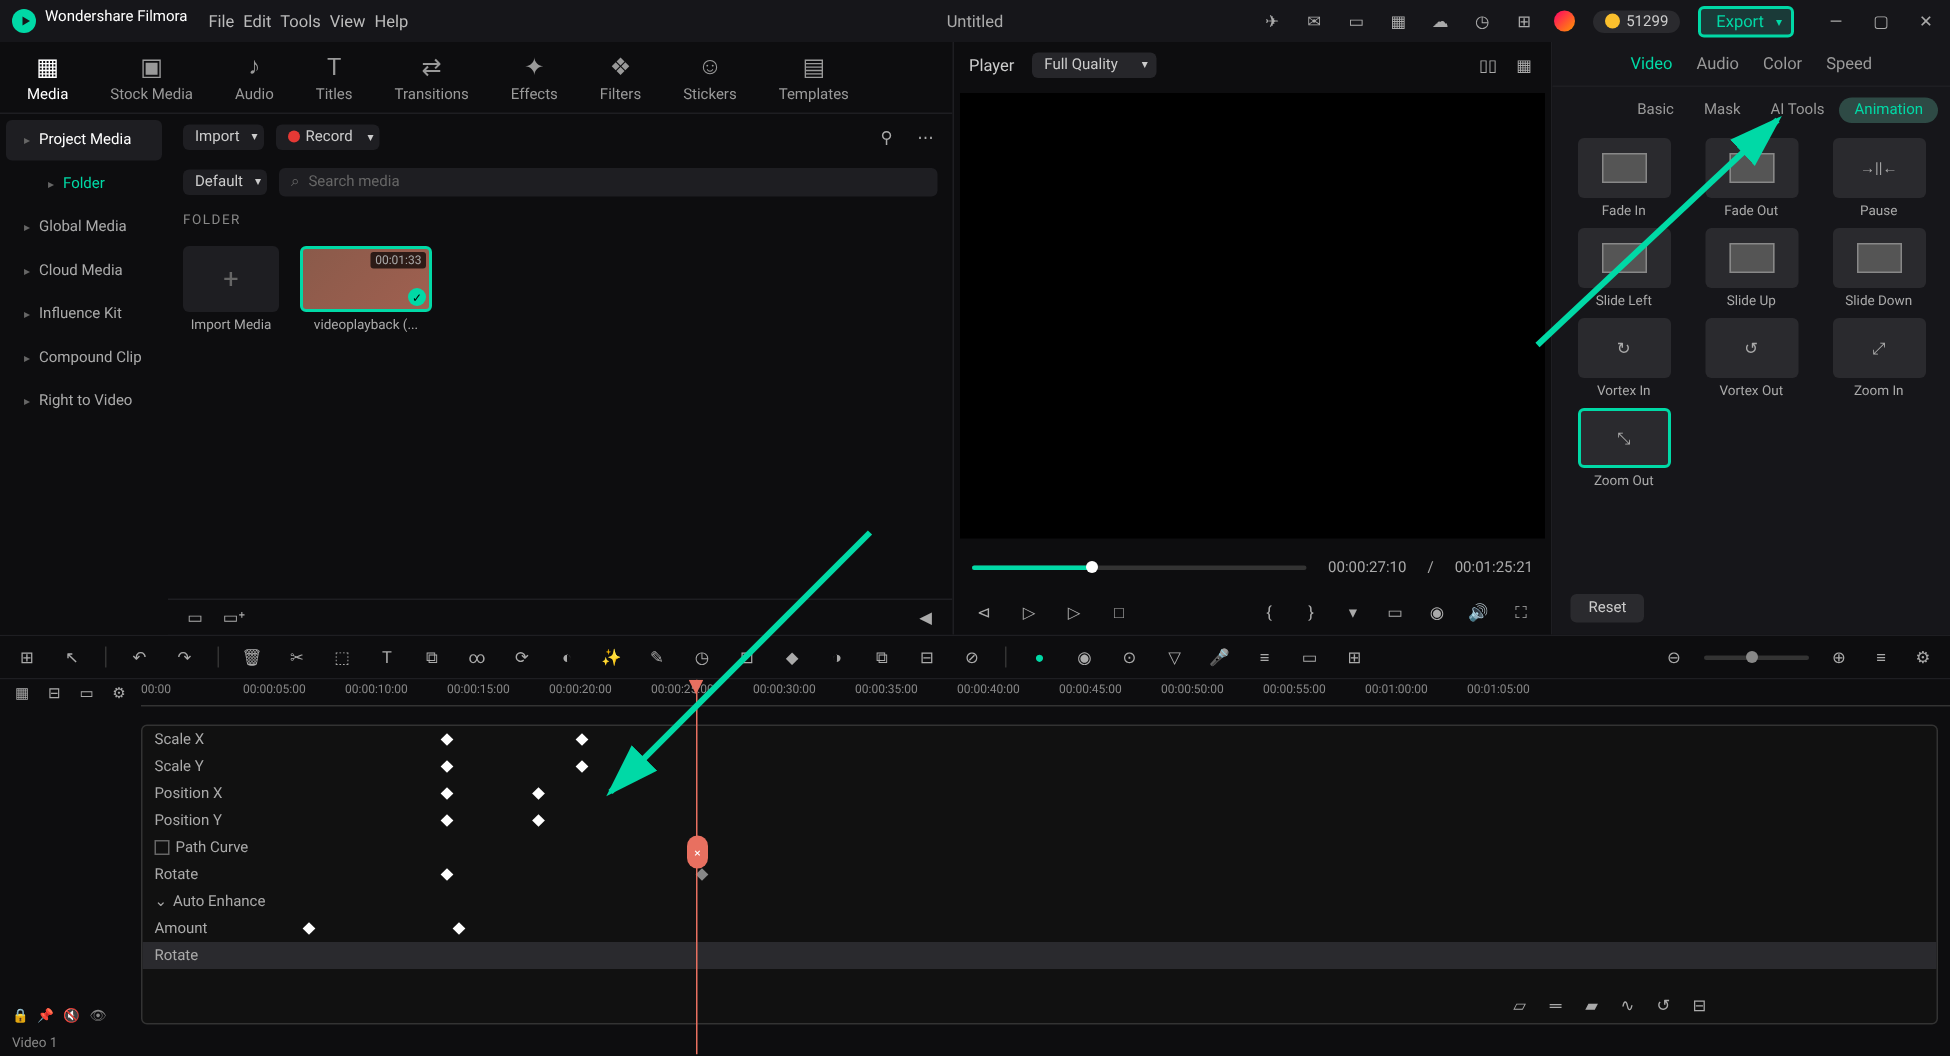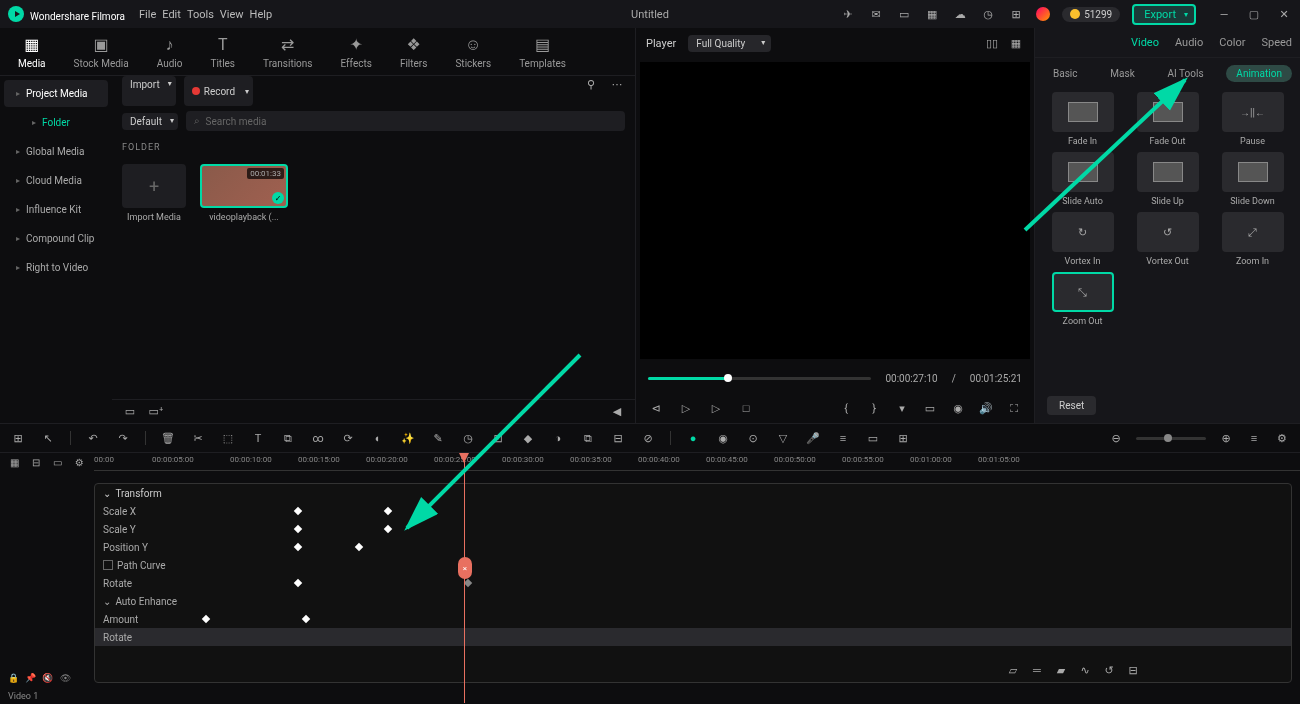--- a/index.html
+++ b/index.html
@@ -1,18 +1,18 @@
 <!DOCTYPE html>
 <html><head>
 <meta charset="utf-8">
 <style>
 *{margin:0;padding:0;box-sizing:border-box;font-family:-apple-system,BlinkMacSystemFont,"Segoe UI",Roboto,sans-serif;user-select:none}
 body{background:#0d0d0f;color:#ccc;font-size:11px;width:1300px;height:704px;overflow:hidden;position:relative}
 .titlebar{height:28px;background:#16161a;display:flex;align-items:center;padding:0 8px;gap:14px}
-.logo{display:flex;align-items:flex-end;gap:6px;color:#fff;font-size:10px}
+.logo{display:flex;align-items:flex-start;gap:6px;color:#fff;font-size:10px}
 .logo-icon{width:16px;height:16px;background:#00d9a6;border-radius:50%;display:flex;align-items:center;justify-content:center}
 .logo-icon::after{content:"";width:0;height:0;border-left:5px solid #16161a;border-top:3px solid transparent;border-bottom:3px solid transparent;margin-left:2px}
 .menubar{display:flex;gap:6px;font-size:11px;color:#bbb}
 .menubar span{cursor:pointer}
 .title-center{position:absolute;left:50%;transform:translateX(-50%);color:#aaa;font-size:11px}
 .title-right{position:absolute;right:8px;display:flex;align-items:center;gap:12px}
 .icon-btn{width:16px;height:16px;display:flex;align-items:center;justify-content:center;color:#aaa;cursor:pointer}
 .credits{display:flex;align-items:center;gap:4px;background:#2a2a2e;padding:2px 8px;border-radius:10px;font-size:10px}
 .credits-dot{width:10px;height:10px;background:#fbc02d;border-radius:50%}
 .export-btn{background:#1a3a38;border:2px solid #00d9a6;color:#00d9a6;padding:2px 18px 2px 10px;border-radius:4px;display:flex;align-items:center;gap:6px;font-size:11px;cursor:pointer;position:relative}
@@ -24,21 +24,21 @@
 .tool-tab{display:flex;flex-direction:column;align-items:center;gap:4px;color:#999;font-size:10px;cursor:pointer}
 .tool-tab.active{color:#fff}
 .tool-tab-icon{font-size:16px}
 .media-body{flex:1;display:flex}
 .media-sidebar{width:112px;background:#0d0d0f;padding:4px}
 .ms-item{padding:8px 12px;font-size:10px;color:#aaa;cursor:pointer;display:flex;align-items:center;gap:6px;border-radius:4px;margin-bottom:2px}
 .ms-item.active{background:#1e1e22;color:#fff}
 .ms-item.accent{color:#00d9a6}
 .ms-item::before{content:"▸";font-size:8px;color:#666}
 .media-main{flex:1;display:flex;flex-direction:column}
-.media-toolbar{height:30px;display:flex;padding:0 10px;gap:8px}
+.media-toolbar{height:30px;display:flex;align-items:center;padding:0 10px;gap:8px}
 .dropdown{padding:3px 16px 3px 8px;background:#1e1e22;border-radius:4px;font-size:10px;color:#ccc;cursor:pointer;position:relative}
 .dropdown::after{content:"▾";position:absolute;right:4px;font-size:8px}
 .record-btn{background:#1e1e22;padding:3px 18px 3px 8px;border-radius:4px;display:flex;align-items:center;gap:4px;font-size:10px;position:relative}
 .record-btn::before{content:"";width:8px;height:8px;background:#e53935;border-radius:50%}
 .record-btn::after{content:"▾";position:absolute;right:4px;font-size:8px}
 .media-toolbar-r{margin-left:auto;display:flex;gap:10px}
 .search-row{height:30px;display:flex;align-items:center;padding:0 10px;gap:8px}
 .search-box{flex:1;background:#1e1e22;border-radius:4px;padding:4px 8px;display:flex;align-items:center;gap:6px;color:#666;font-size:10px}
 .folder-label{padding:6px 10px;font-size:9px;color:#888;letter-spacing:1px}
 .media-grid{padding:6px 10px;display:flex;gap:14px}
@@ -55,24 +55,24 @@
 .player-header-r{margin-left:auto;display:flex;gap:8px}
 .viewport{flex:1;background:#000;margin:4px}
 .vp-timeline{height:30px;display:flex;align-items:center;padding:0 12px;gap:14px}
 .vp-track{flex:1;height:3px;background:#333;border-radius:2px;position:relative}
 .vp-track-fill{position:absolute;left:0;top:0;height:100%;width:36%;background:#00d9a6;border-radius:2px}
 .vp-track-fill::after{content:"";position:absolute;right:-4px;top:-3px;width:8px;height:8px;background:#fff;border-radius:50%}
 .vp-time{font-size:10px;color:#aaa}
 .vp-controls{height:30px;display:flex;align-items:center;padding:0 12px;gap:14px}
 .vp-controls-r{margin-left:auto;display:flex;gap:12px}
 .right-panel{flex:1;background:#16161a;display:flex;flex-direction:column}
-.rp-tabs{height:30px;display:flex;align-items:center;justify-content:flex-end;border-bottom:1px solid #1e1e22;font-size:11px}
+.rp-tabs{height:30px;display:flex;align-items:center;justify-content:center;border-bottom:1px solid #1e1e22;font-size:11px}
 .rp-tab{color:#999;cursor:pointer;padding:4px 8px}
 .rp-tab.active{color:#00d9a6}
-.rp-subtabs{height:30px;display:flex;align-items:center;justify-content:space-between;font-size:10px;padding:0 8px}
+.rp-subtabs{height:30px;display:flex;align-items:center;justify-content:flex-end;font-size:10px;padding:0 8px}
 .rp-subtab{color:#999;cursor:pointer;padding:3px 10px;border-radius:10px}
 .rp-subtab.active{background:#2e4a45;color:#00d9a6}
 .preset-header{padding:6px 12px;font-size:10px;color:#aaa;display:flex;align-items:center;justify-content:space-between}
 .preset-grid{padding:4px 8px;display:grid;grid-template-columns:repeat(3,1fr);gap:6px}
 .preset-item{display:flex;flex-direction:column;align-items:center;gap:4px}
 .preset-thumb{width:62px;height:40px;background:#2a2a2e;border-radius:4px;display:flex;align-items:center;justify-content:center;cursor:pointer;position:relative}
 .preset-thumb.selected{border:2px solid #00d9a6}
 .preset-thumb-inner{width:30px;height:20px;background:#555;border:1px solid #888}
 .preset-label{font-size:9px;color:#aaa}
 .reset-btn{position:absolute;bottom:8px;left:12px;background:#2a2a2e;padding:4px 12px;border-radius:4px;font-size:10px;cursor:pointer}
@@ -298,21 +298,21 @@
       <div class="preset-item">
           <div class="preset-thumb">
             <span style="color:#aaa;font-size:10px">→||←</span>
           </div>
           <span class="preset-label">Pause</span>
         </div>
       <div class="preset-item">
           <div class="preset-thumb">
             <div class="preset-thumb-inner"></div>
           </div>
-          <span class="preset-label">Slide Auto</span>
+          <span class="preset-label">Slide Left</span>
         </div>
       <div class="preset-item">
           <div class="preset-thumb">
             <div class="preset-thumb-inner"></div>
           </div>
           <span class="preset-label">Slide Up</span>
         </div>
       <div class="preset-item">
           <div class="preset-thumb">
             <div class="preset-thumb-inner"></div>
@@ -402,48 +402,50 @@
       <span>🔒</span>
       <span>📌</span>
       <span>🔇</span>
       <span>👁</span>
     </div>
     <div style="padding:2px 8px;font-size:9px;color:#888">Video 1</div>
   </div>
   <div class="tl-right">
     <div class="ruler">
       <span class="ruler-tick" style="left:0px">00:00</span>
-      <span class="ruler-tick" style="left:58px">00:00:05:00</span>
+      <span class="ruler-tick" style="left:68px">00:00:05:00</span>
       <span class="ruler-tick" style="left:136px">00:00:10:00</span>
       <span class="ruler-tick" style="left:204px">00:00:15:00</span>
       <span class="ruler-tick" style="left:272px">00:00:20:00</span>
       <span class="ruler-tick" style="left:340px">00:00:25:00</span>
       <span class="ruler-tick" style="left:408px">00:00:30:00</span>
       <span class="ruler-tick" style="left:476px">00:00:35:00</span>
       <span class="ruler-tick" style="left:544px">00:00:40:00</span>
       <span class="ruler-tick" style="left:612px">00:00:45:00</span>
       <span class="ruler-tick" style="left:680px">00:00:50:00</span>
       <span class="ruler-tick" style="left:748px">00:00:55:00</span>
       <span class="ruler-tick" style="left:816px">00:01:00:00</span>
       <span class="ruler-tick" style="left:884px">00:01:05:00</span>
     </div>
     <div class="playhead"></div>
     <div class="anim-panel">
-      <div class="anim-row header expandable">
-          <span>Transform</span>
-        </div>
       <div class="anim-row">
           <span>Scale X</span>
         <span class="kf" style="left:200px"></span>
         <span class="kf" style="left:290px"></span>
       </div>
       <div class="anim-row">
           <span>Scale Y</span>
         <span class="kf" style="left:200px"></span>
         <span class="kf" style="left:290px"></span>
+      </div>
+      <div class="anim-row">
+          <span>Position X</span>
+        <span class="kf" style="left:200px"></span>
+        <span class="kf" style="left:261px"></span>
       </div>
       <div class="anim-row">
           <span>Position Y</span>
         <span class="kf" style="left:200px"></span>
         <span class="kf" style="left:261px"></span>
       </div>
       <div class="anim-row">
           <span class="checkbox"></span>
           <span>Path Curve</span>
         </div>

